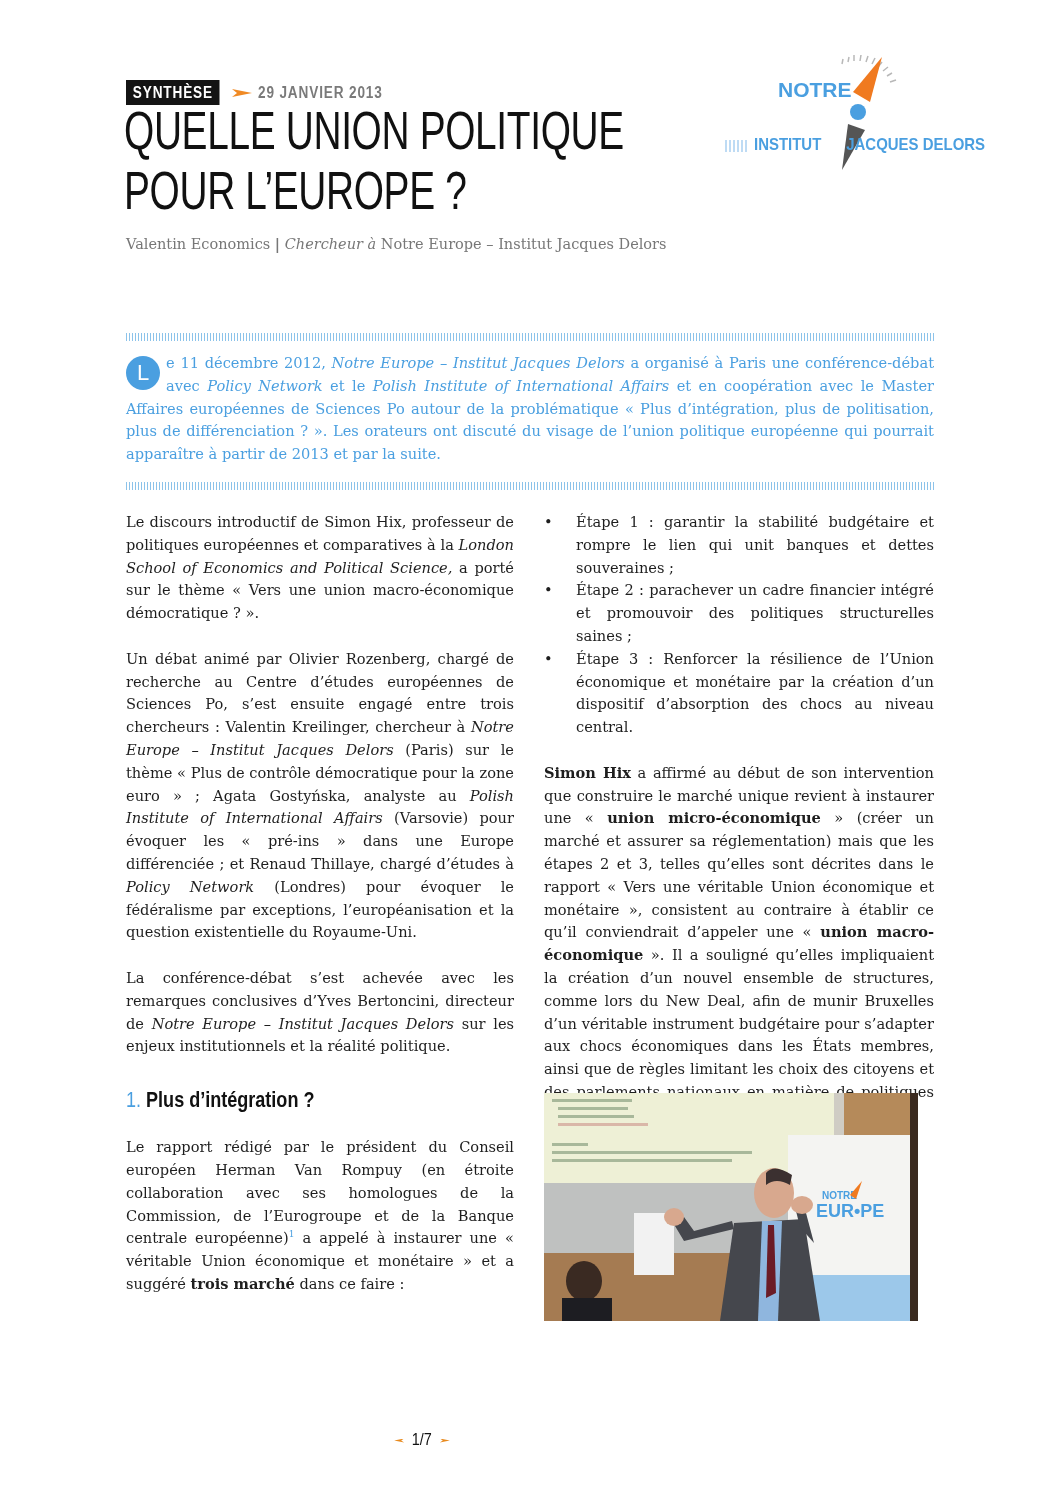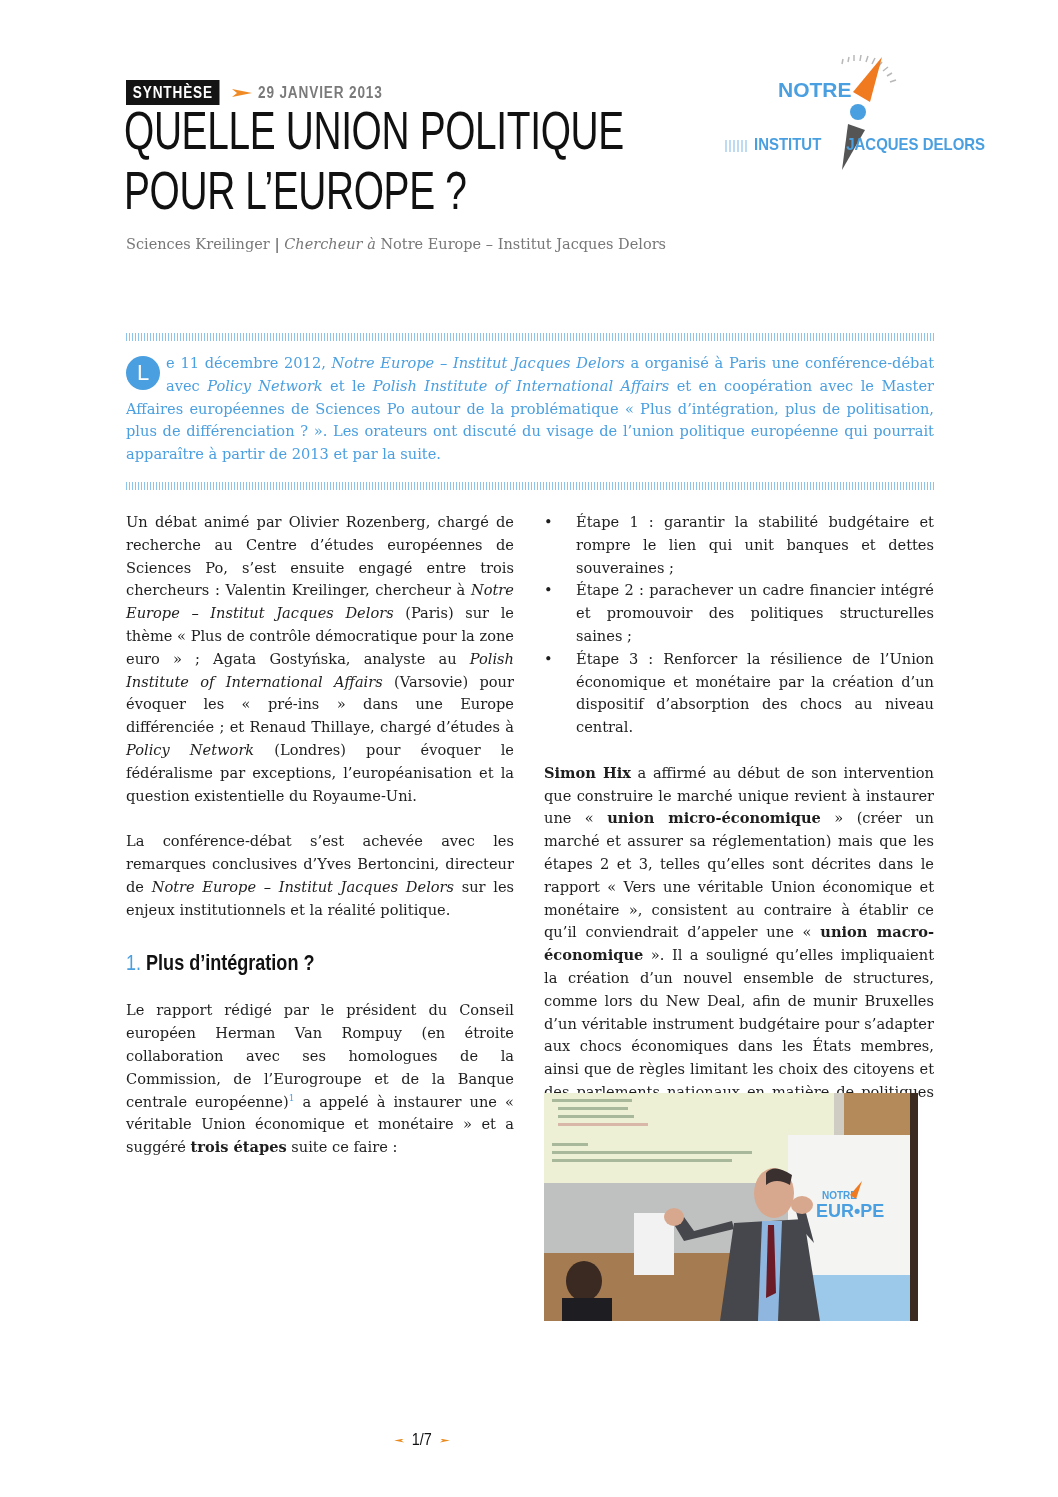--- a/index.html
+++ b/index.html
@@ -66,21 +66,21 @@
   </span>
   <span class="date">29 JANVIER 2013</span>
 </div>
 
 <div class="title">
   <div>QUELLE UNION POLITIQUE</div>
   <div>POUR L’EUROPE ?</div>
 </div>
 
 <div class="byline">
-  <span class="name">Sciences Kreilinger</span>
+  <span class="name">Valentin Economics</span>
   <span class="sep">|</span>
   <em>Chercheur à</em>
   <span>Notre Europe – Institut Jacques Delors</span>
 </div>
 
 <div class="logo">
   <svg class="compass" width="290" height="120" viewBox="0 0 290 120">
 
     <g stroke="#b8b8b8" stroke-width="1.5">
       <line x1="122" y1="12" x2="123" y2="7"></line>
@@ -114,28 +114,29 @@
   <div class="institut" style="left:34px; white-space:pre;">INSTITUT      JACQUES DELORS</div>
 </div>
 
 <div class="rule top"></div>
 <div class="intro">
   <span class="dropcap">L</span><span>e 11 décembre 2012, </span><em>Notre Europe – Institut Jacques Delors</em><span> a organisé à Paris une conférence-débat avec </span><em>Policy Network</em><span> et le </span><em>Polish Institute of International Affairs</em><span> et en coopération avec le Master Affaires européennes de Sciences Po autour de la problématique « Plus d’intégration, plus de politisation, plus de différenciation ? ». Les orateurs ont discuté du visage de l’union politique européenne qui pourrait apparaître à partir de 2013 et par la suite.</span>
 </div>
 <div class="rule bottom"></div>
 
 <div class="col left">
+  <p><span>Le discours introductif de Simon Hix, professeur de politiques européennes et comparatives à la </span><em>London School of Economics and Political Science,</em><span> a porté sur le thème « Vers une union macro-économique démocratique ? ».</span></p>
 
   <p><span>Un débat animé par Olivier Rozenberg, chargé de recherche au Centre d’études européennes de Sciences Po, s’est ensuite engagé entre trois chercheurs : Valentin Kreilinger, chercheur à </span><em>Notre Europe – Institut Jacques Delors</em><span> (Paris) sur le thème « Plus de contrôle démocratique pour la zone euro » ; Agata Gostyńska, analyste au </span><em>Polish Institute of International Affairs</em><span> (Varsovie) pour évoquer les « pré-ins » dans une Europe différenciée ; et Renaud Thillaye, chargé d’études à </span><em>Policy Network</em><span> (Londres) pour évoquer le fédéralisme par exceptions, l’européanisation et la question existentielle du Royaume-Uni.</span></p>
 
   <p><span>La conférence-débat s’est achevée avec les remarques conclusives d’Yves Bertoncini, directeur de </span><em>Notre Europe – Institut Jacques Delors</em><span> sur les enjeux institutionnels et la réalité politique.</span></p>
 
   <div class="section-heading"><span class="num">1.</span><span> Plus d’intégration ?</span></div>
 
-  <p><span>Le rapport rédigé par le président du Conseil européen Herman Van Rompuy (en étroite collaboration avec ses homologues de la Commission, de l’Eurogroupe et de la Banque centrale européenne)</span><sup>1</sup><span> a appelé à instaurer une « véritable Union économique et monétaire » et a suggéré </span><b>trois étapes</b><span> suite ce faire :</span></p>
+  <p><span>Le rapport rédigé par le président du Conseil européen Herman Van Rompuy (en étroite collaboration avec ses homologues de la Commission, de l’Eurogroupe et de la Banque centrale européenne)</span><sup>1</sup><span> a appelé à instaurer une « véritable Union économique et monétaire » et a suggéré </span><b>trois marché</b><span> dans ce faire :</span></p>
 </div>
 
 <div class="col right">
   <ul class="steps">
     <li><span class="bullet">•</span><span>Étape 1 : garantir la stabilité budgétaire et rompre le lien qui unit banques et dettes souveraines ;</span></li>
     <li><span class="bullet">•</span><span>Étape 2 : parachever un cadre financier intégré et promouvoir des politiques structurelles saines ;</span></li>
     <li><span class="bullet">•</span><span>Étape 3 : Renforcer la résilience de l’Union économique et monétaire par la création d’un dispositif d’absorption des chocs au niveau central.</span></li>
   </ul>
 
   <p><b>Simon Hix</b><span> a affirmé au début de son intervention que construire le marché unique revient à instaurer une « </span><b>union micro-économique</b><span> » (créer un marché et assurer sa réglementation) mais que les étapes 2 et 3, telles qu’elles sont décrites dans le rapport « Vers une véritable Union économique et monétaire », consistent au contraire à établir ce qu’il conviendrait d’appeler une « </span><b>union macro-économique</b><span> ». Il a souligné qu’elles impliquaient la création d’un nouvel ensemble de structures, comme lors du New Deal, afin de munir Bruxelles d’un véritable instrument budgétaire pour s’adapter aux chocs économiques dans les États membres, ainsi que de règles limitant les choix des citoyens et des parlements nationaux en matière de politiques macroéconomiques.</span></p>

